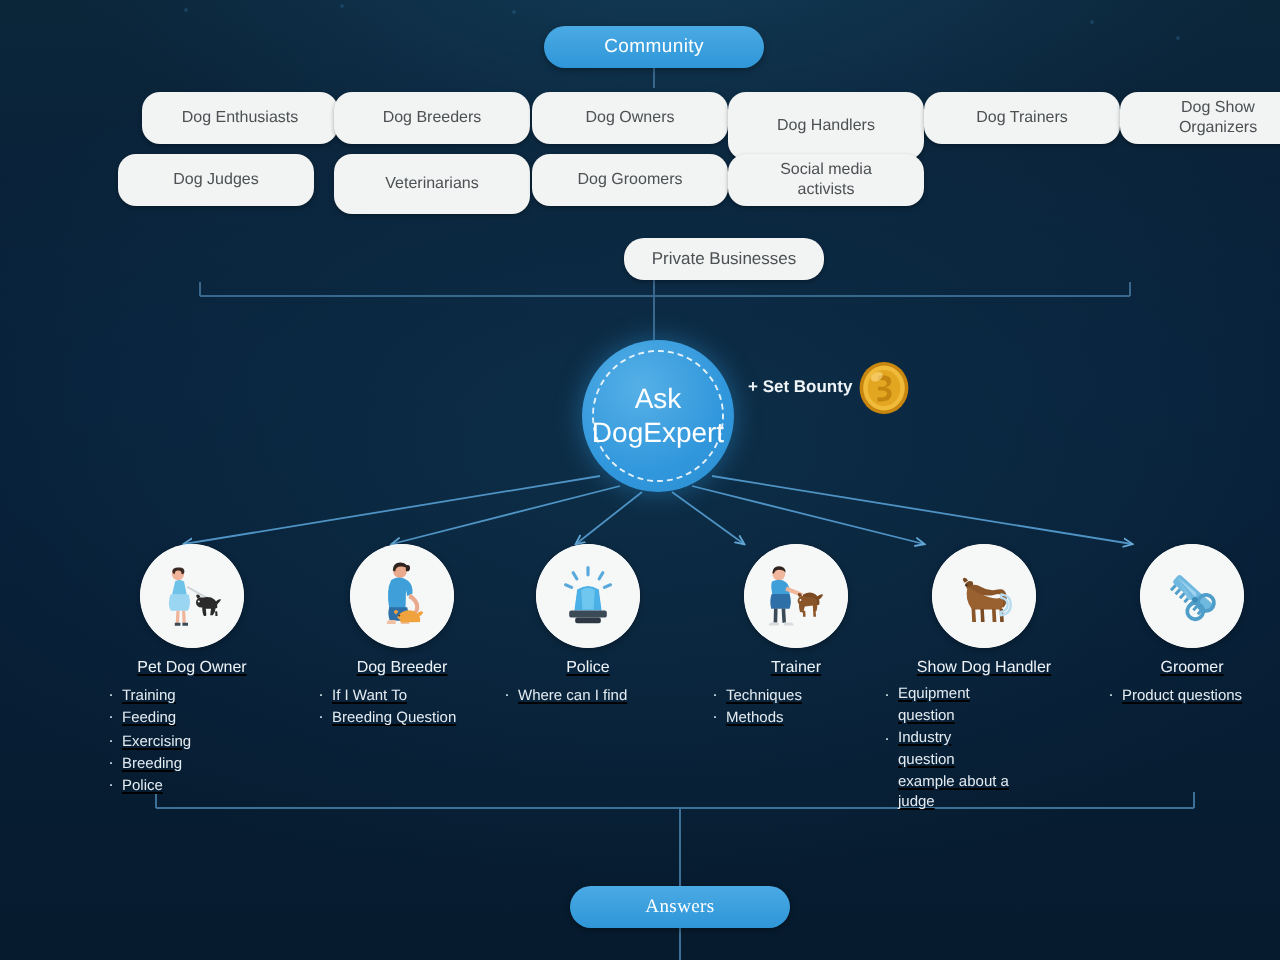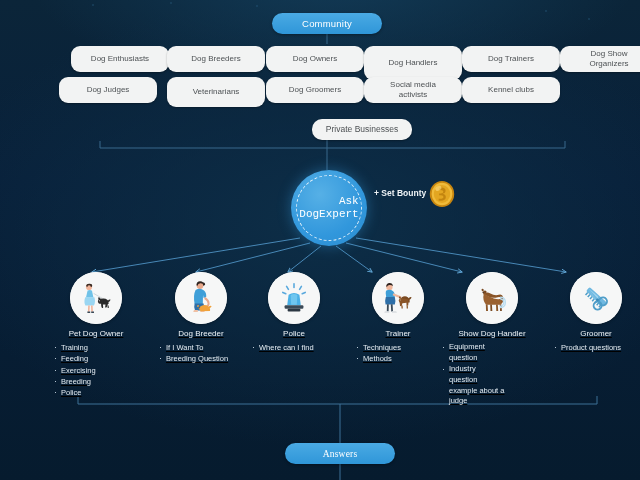--- a/index.html
+++ b/index.html
@@ -95,25 +95,24 @@
     content: "";
     position: absolute;
     inset: 5px;
     border-radius: 50%;
     border: 1.4px dashed rgba(255,255,255,.85);
   }
   #center-label {
     position: relative;
     z-index: 2;
     color: #fff;
-    font-size: 11px;
+    font-size: 14px;
     line-height: 1.22;
-    text-align: right;
+    text-align: center;
     white-space: pre-line;
-    font-family: Liberation Mono, monospace;
   }
 
   #bounty-label {
     position: absolute;
     left: 374px;
     top: 188px;
     color: #eef3f6;
     font-size: 8.5px;
     white-space: nowrap;
     font-weight: bold;
@@ -242,23 +241,20 @@
     <span>Dog Judges</span>
   </div>
   <div class="card" style="left:132px;top:77px;width:98px;height:30px;">
     <span>Veterinarians</span>
   </div>
   <div class="card" style="left:231px;top:77px;width:98px;height:26px;">
     <span>Dog Groomers</span>
   </div>
   <div class="card" style="left:329px;top:77px;width:98px;height:26px;">
     <span>Social media activists</span>
-  </div>
-  <div class="card" style="left:427px;top:77px;width:98px;height:26px;">
-    <span>Kennel clubs</span>
   </div>
 
   <div class="card biz" style="left:277px;top:119px;width:100px;height:21px;">
     <span>Private Businesses</span>
   </div>
 
   <div id="center-node">
     <span id="center-label">Ask
 DogExpert</span>
   </div>

